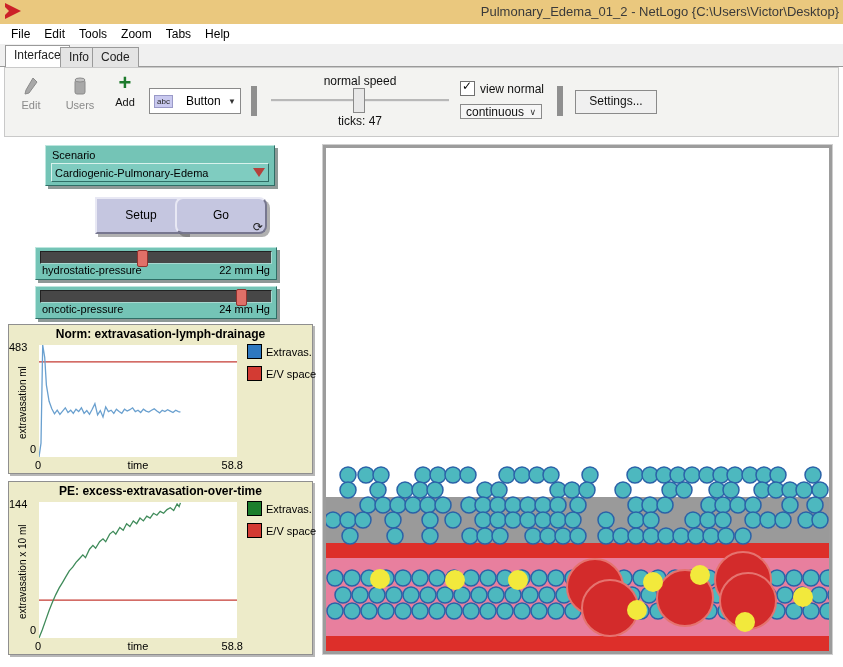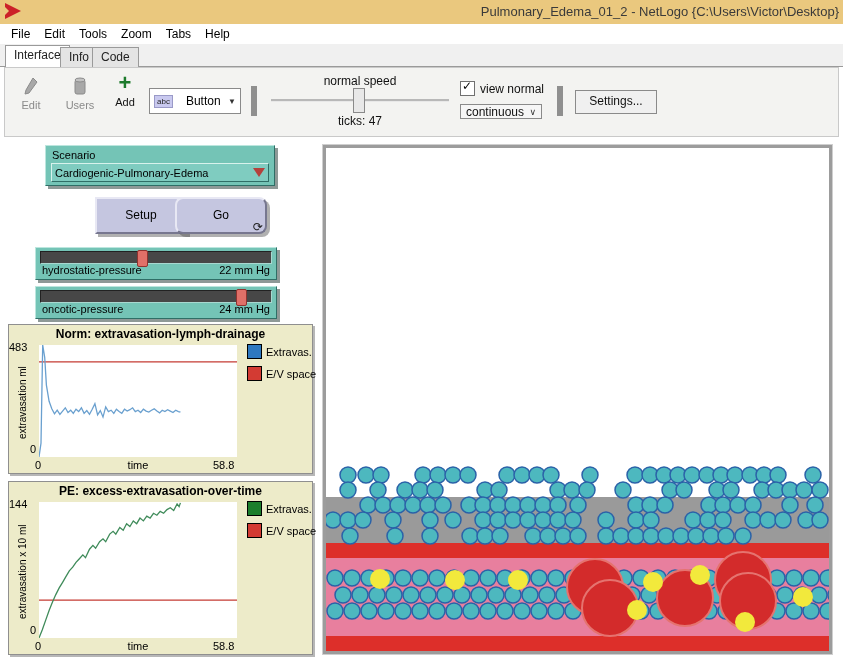--- a/index.html
+++ b/index.html
@@ -50,21 +50,21 @@
   .sl-value{position:absolute;right:6px;bottom:3px;font-size:11px;color:#000;}
   
   .plot{position:absolute;background:#edebc9;border:1px solid #8f8f8f;box-shadow:2px 2px 0 #b7b7b7;box-sizing:border-box;}
   .plot-title{position:absolute;left:0;top:2px;width:100%;text-align:center;font-size:12px;font-weight:bold;color:#000000;}
   .plot-area{position:absolute;left:30px;top:20px;background:#ffffff;}
   .plot-ymax{position:absolute;left:0px;top:16px;width:45px;text-align:left;font-size:11px;color:#000;}
   .plot-ymin{position:absolute;left:0px;width:27px;text-align:right;font-size:11px;color:#000;}
   .plot-ylab{position:absolute;left:8px;top:30px;font-size:10px;color:#000;writing-mode:vertical-rl;transform:rotate(180deg);text-align:center;}
   .plot-xmin{position:absolute;left:26px;font-size:11px;color:#000;}
   .plot-xlab{position:absolute;left:30px;width:198px;text-align:center;font-size:11px;color:#000;}
-  .plot-xmax{position:absolute;left:204px;width:40px;font-size:11px;color:#000;}
+  .plot-xmax{position:absolute;left:194px;width:40px;text-align:right;font-size:11px;color:#000;}
   .legend{position:absolute;left:238px;top:19px;}
   .lg-row{display:flex;align-items:center;margin-bottom:7px;}
   .sw{width:13px;height:13px;border:1px solid #000;margin-right:4px;flex:0 0 auto;}
   .lg-txt{font-size:11px;color:#000;white-space:nowrap;}
   
   .view-outer{position:absolute;left:322px;top:144px;width:511px;height:511px;border:1px solid #cfcfcf;box-sizing:border-box;}
   .view-inner{position:absolute;left:0;top:0;right:0;bottom:0;border:3px solid #9c9c9c;background:#fff;overflow:hidden;}
   .icon-svg{display:block;margin:0 auto;}
 </style>
 </head>

